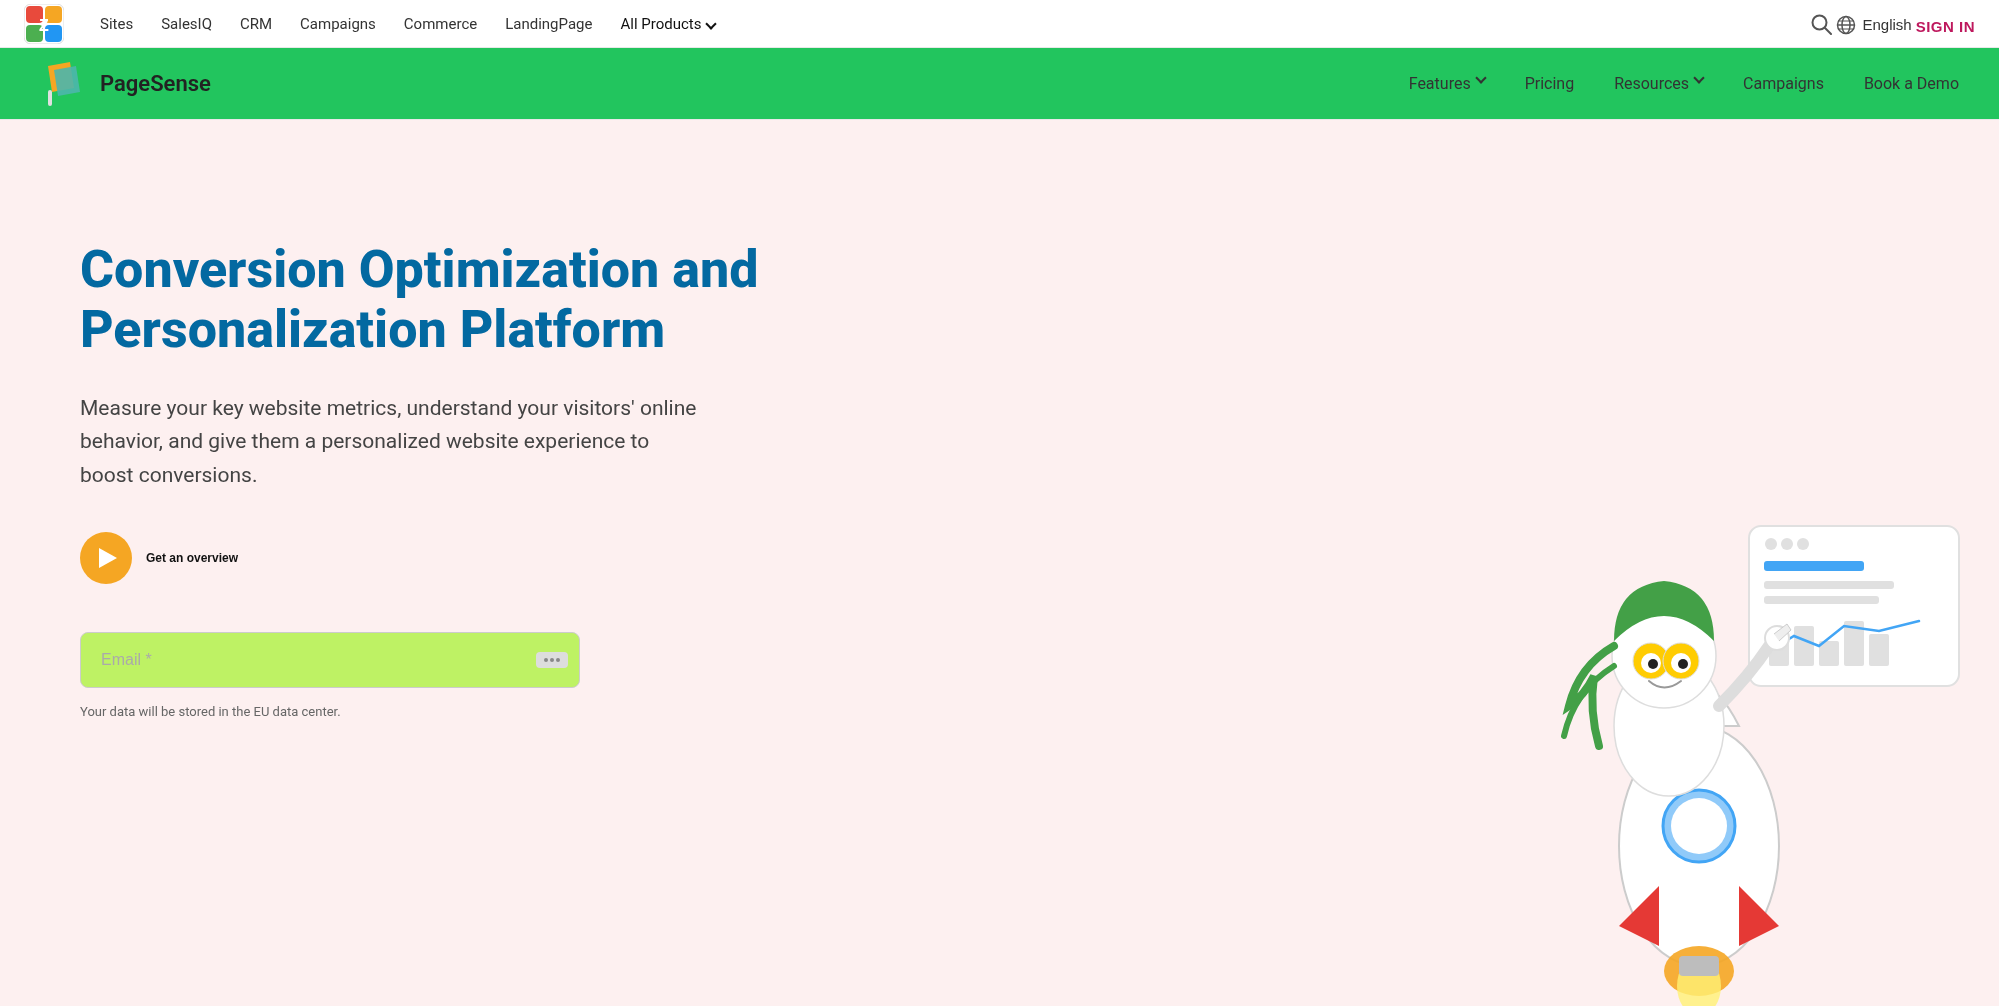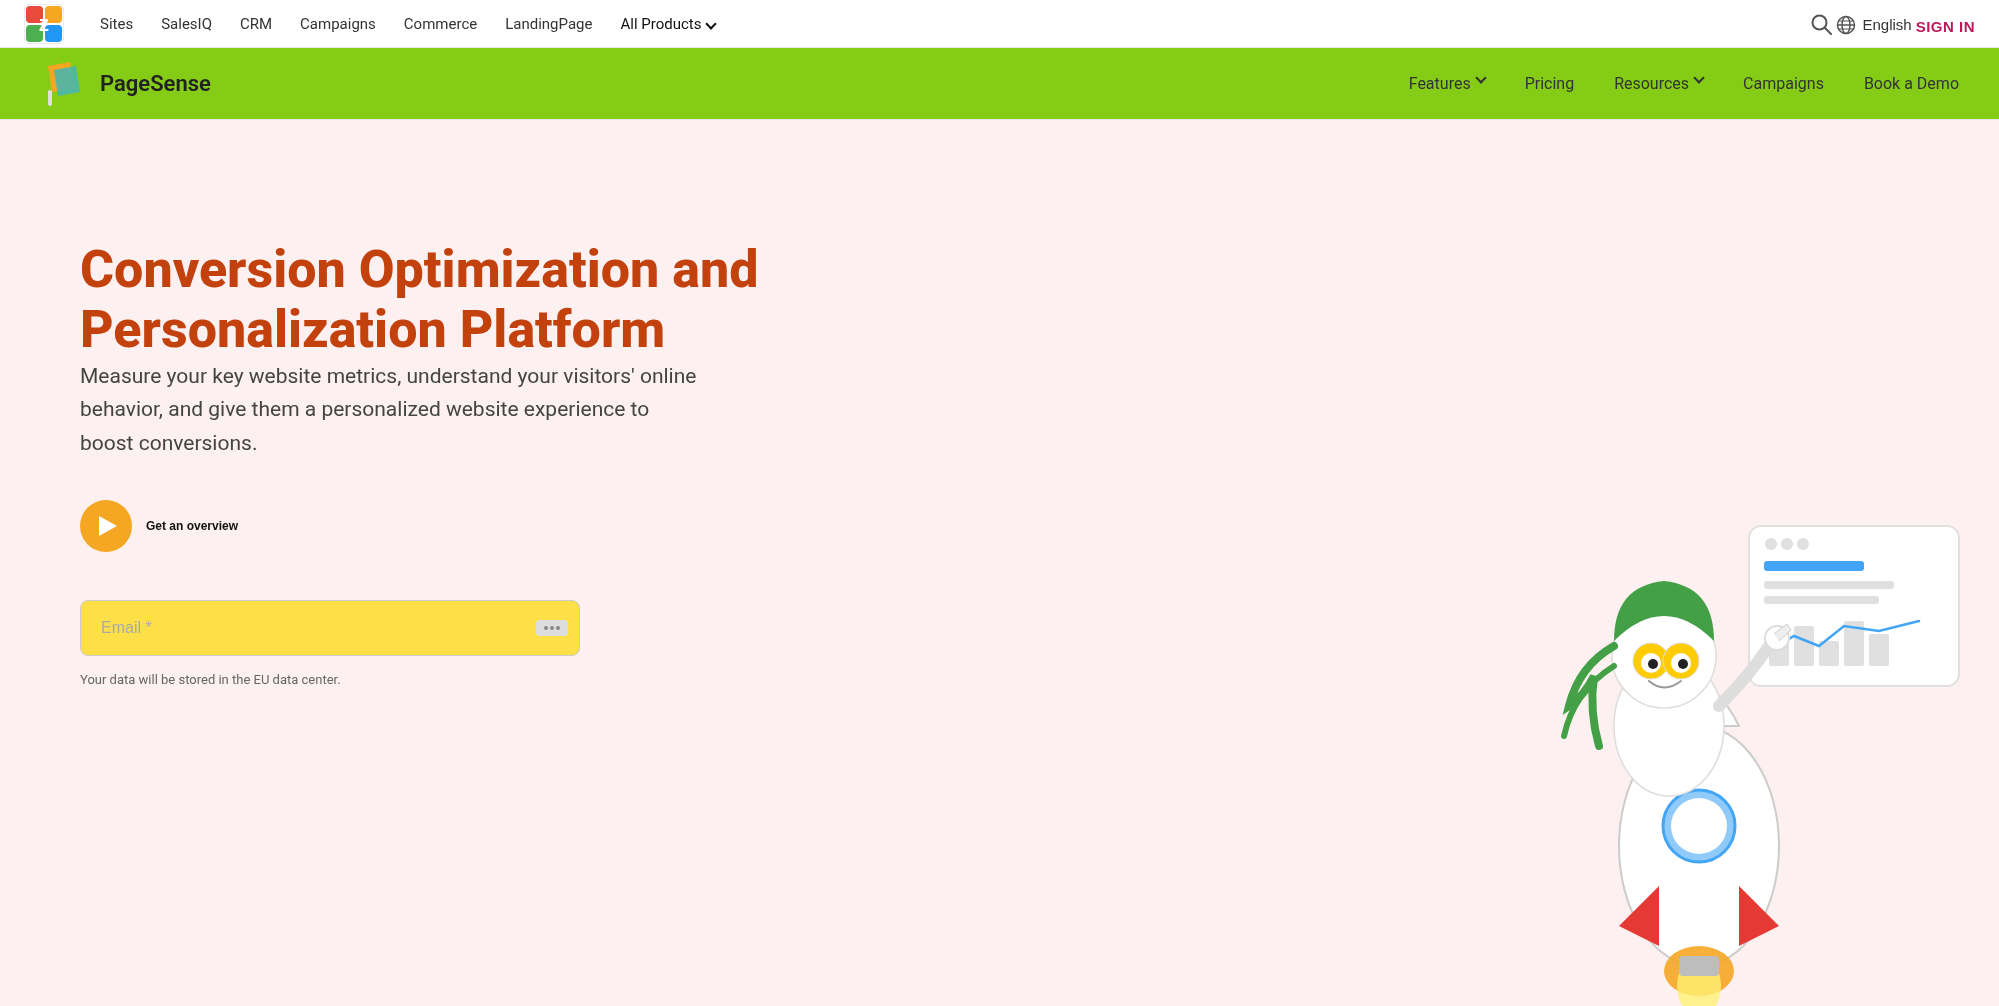--- a/index.html
+++ b/index.html
@@ -70,21 +70,21 @@
       border: none;
       cursor: pointer;
       font-size: 15px;
       font-weight: 700;
       color: #be185d;
       letter-spacing: 0.5px;
     }
 
     
     .secondary-nav {
-      background: #84cc16;
+      background: #22c55e;
       border-bottom: 1px solid #e8e8e8;
       display: flex;
       align-items: center;
       padding: 0 40px;
       height: 72px;
     }
     .pagesense-logo {
       display: flex;
       align-items: center;
       gap: 12px;
@@ -131,22 +131,23 @@
       position: relative;
       overflow: hidden;
     }
     .hero-content {
       max-width: 700px;
       padding-top: 40px;
     }
     .hero-title {
       font-size: 52px;
       font-weight: 800;
-      color: #c2410c;
+      color: #0369a1;
       line-height: 1.15;
+      margin-bottom: 32px;
     }
     .hero-desc {
       font-size: 21px;
       color: #444;
       line-height: 1.6;
       margin-bottom: 40px;
       max-width: 620px;
     }
     .hero-video-btn {
       display: flex;
@@ -190,21 +191,21 @@
       position: relative;
       flex: 1;
       max-width: 500px;
     }
     .email-input {
       width: 100%;
       padding: 18px 52px 18px 20px;
       border: 1.5px solid #ccc;
       border-radius: 8px;
       font-size: 16px;
-      background: #fde047;
+      background: #bef264;
       color: #333;
       outline: none;
     }
     .email-input::placeholder { color: #aaa; }
     .email-dots-btn {
       position: absolute;
       right: 12px;
       top: 50%;
       transform: translateY(-50%);
       background: #ddd;

